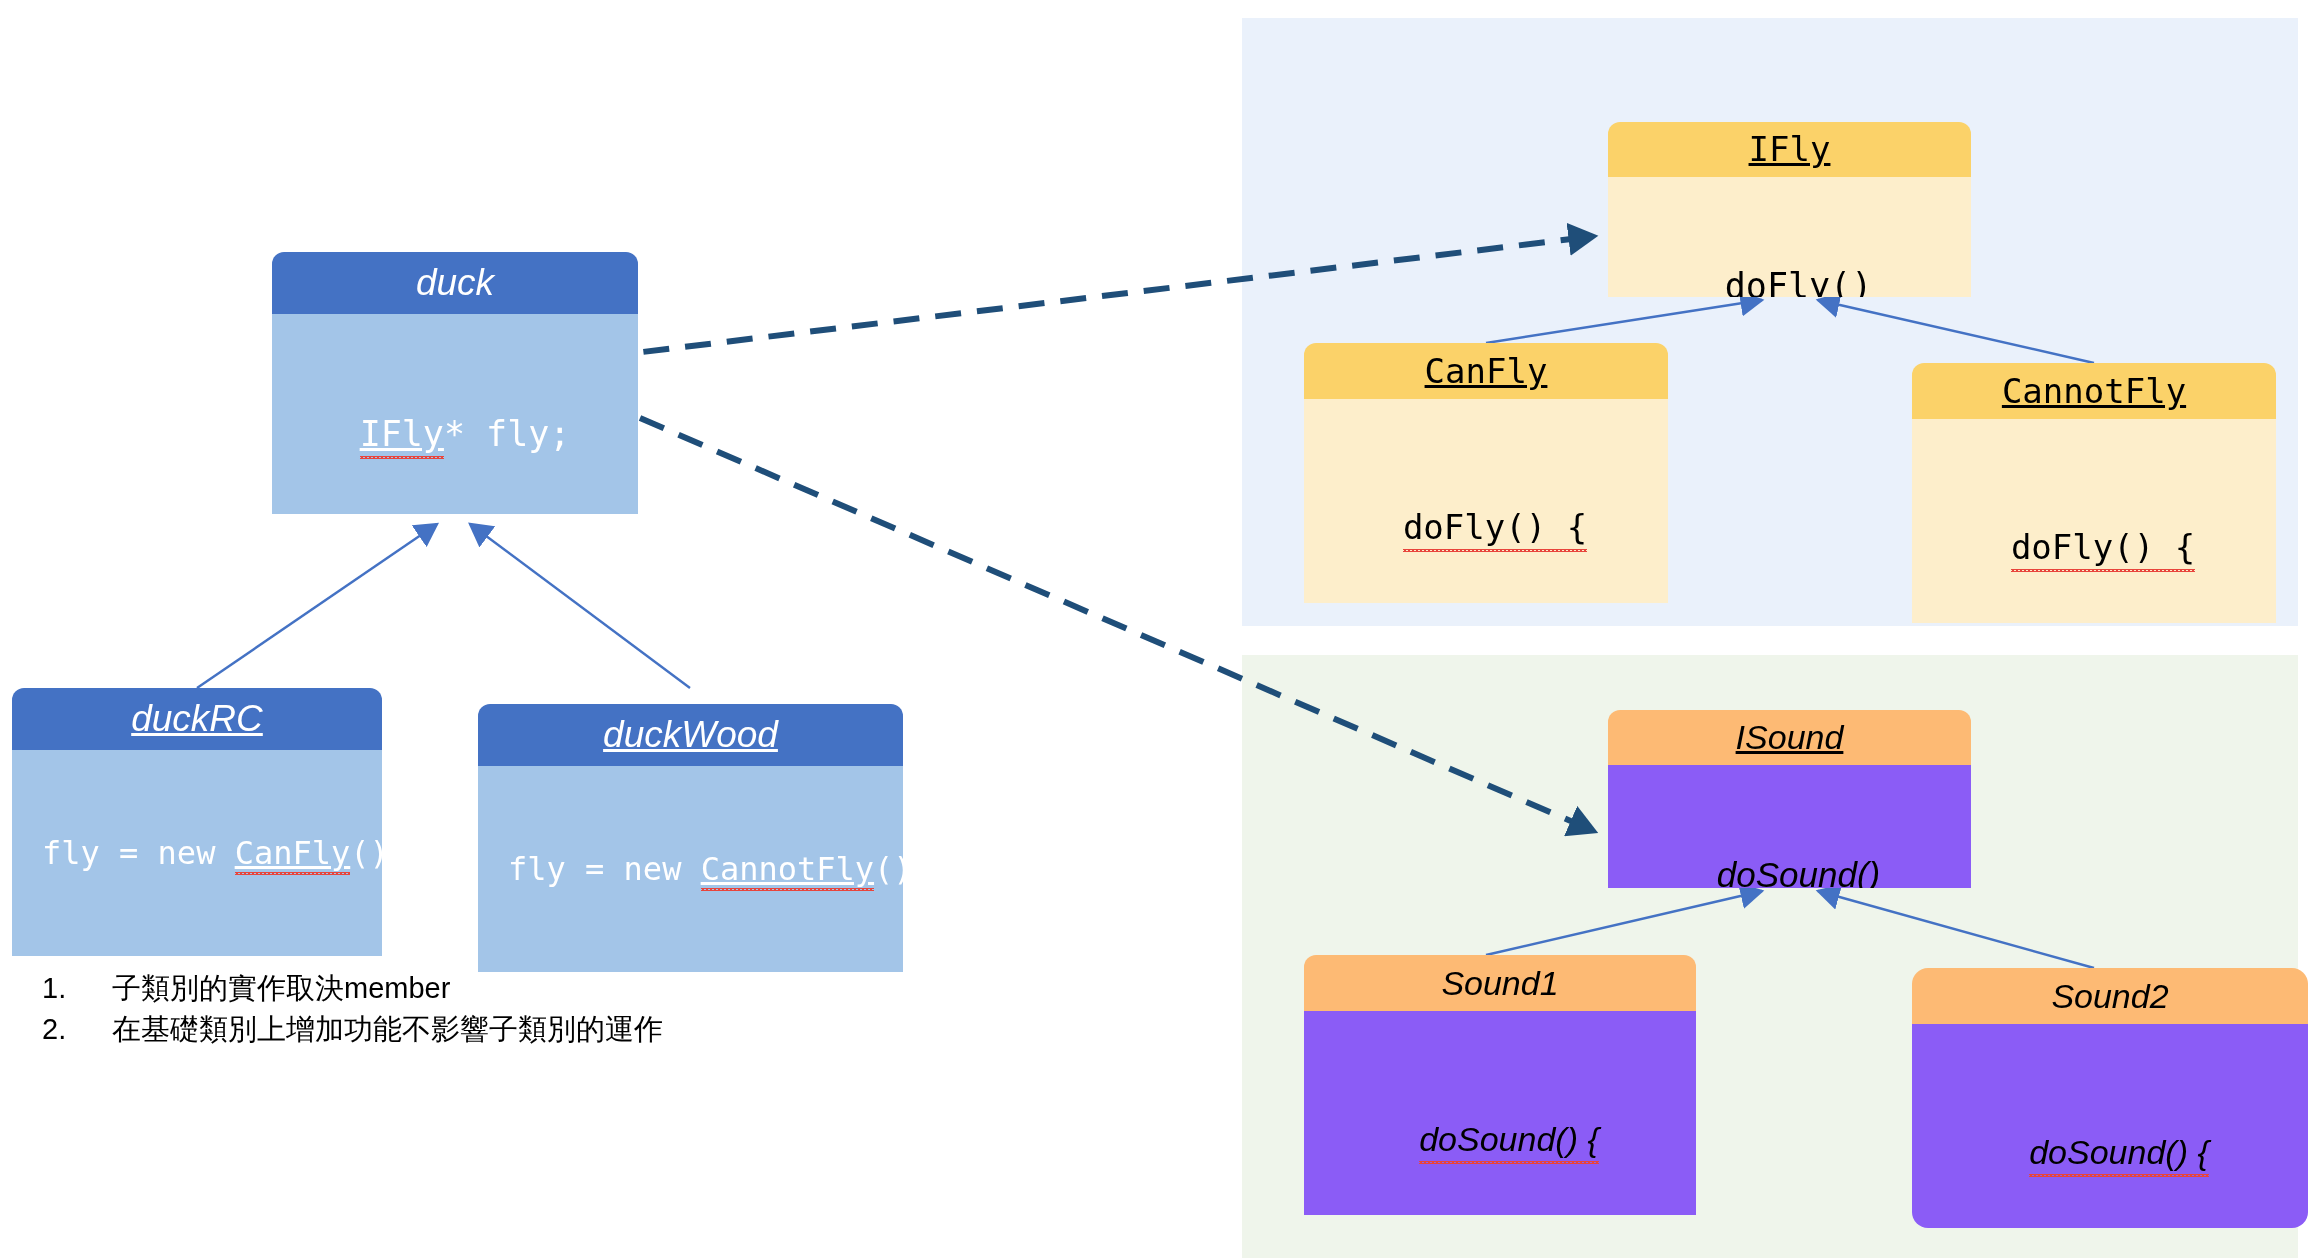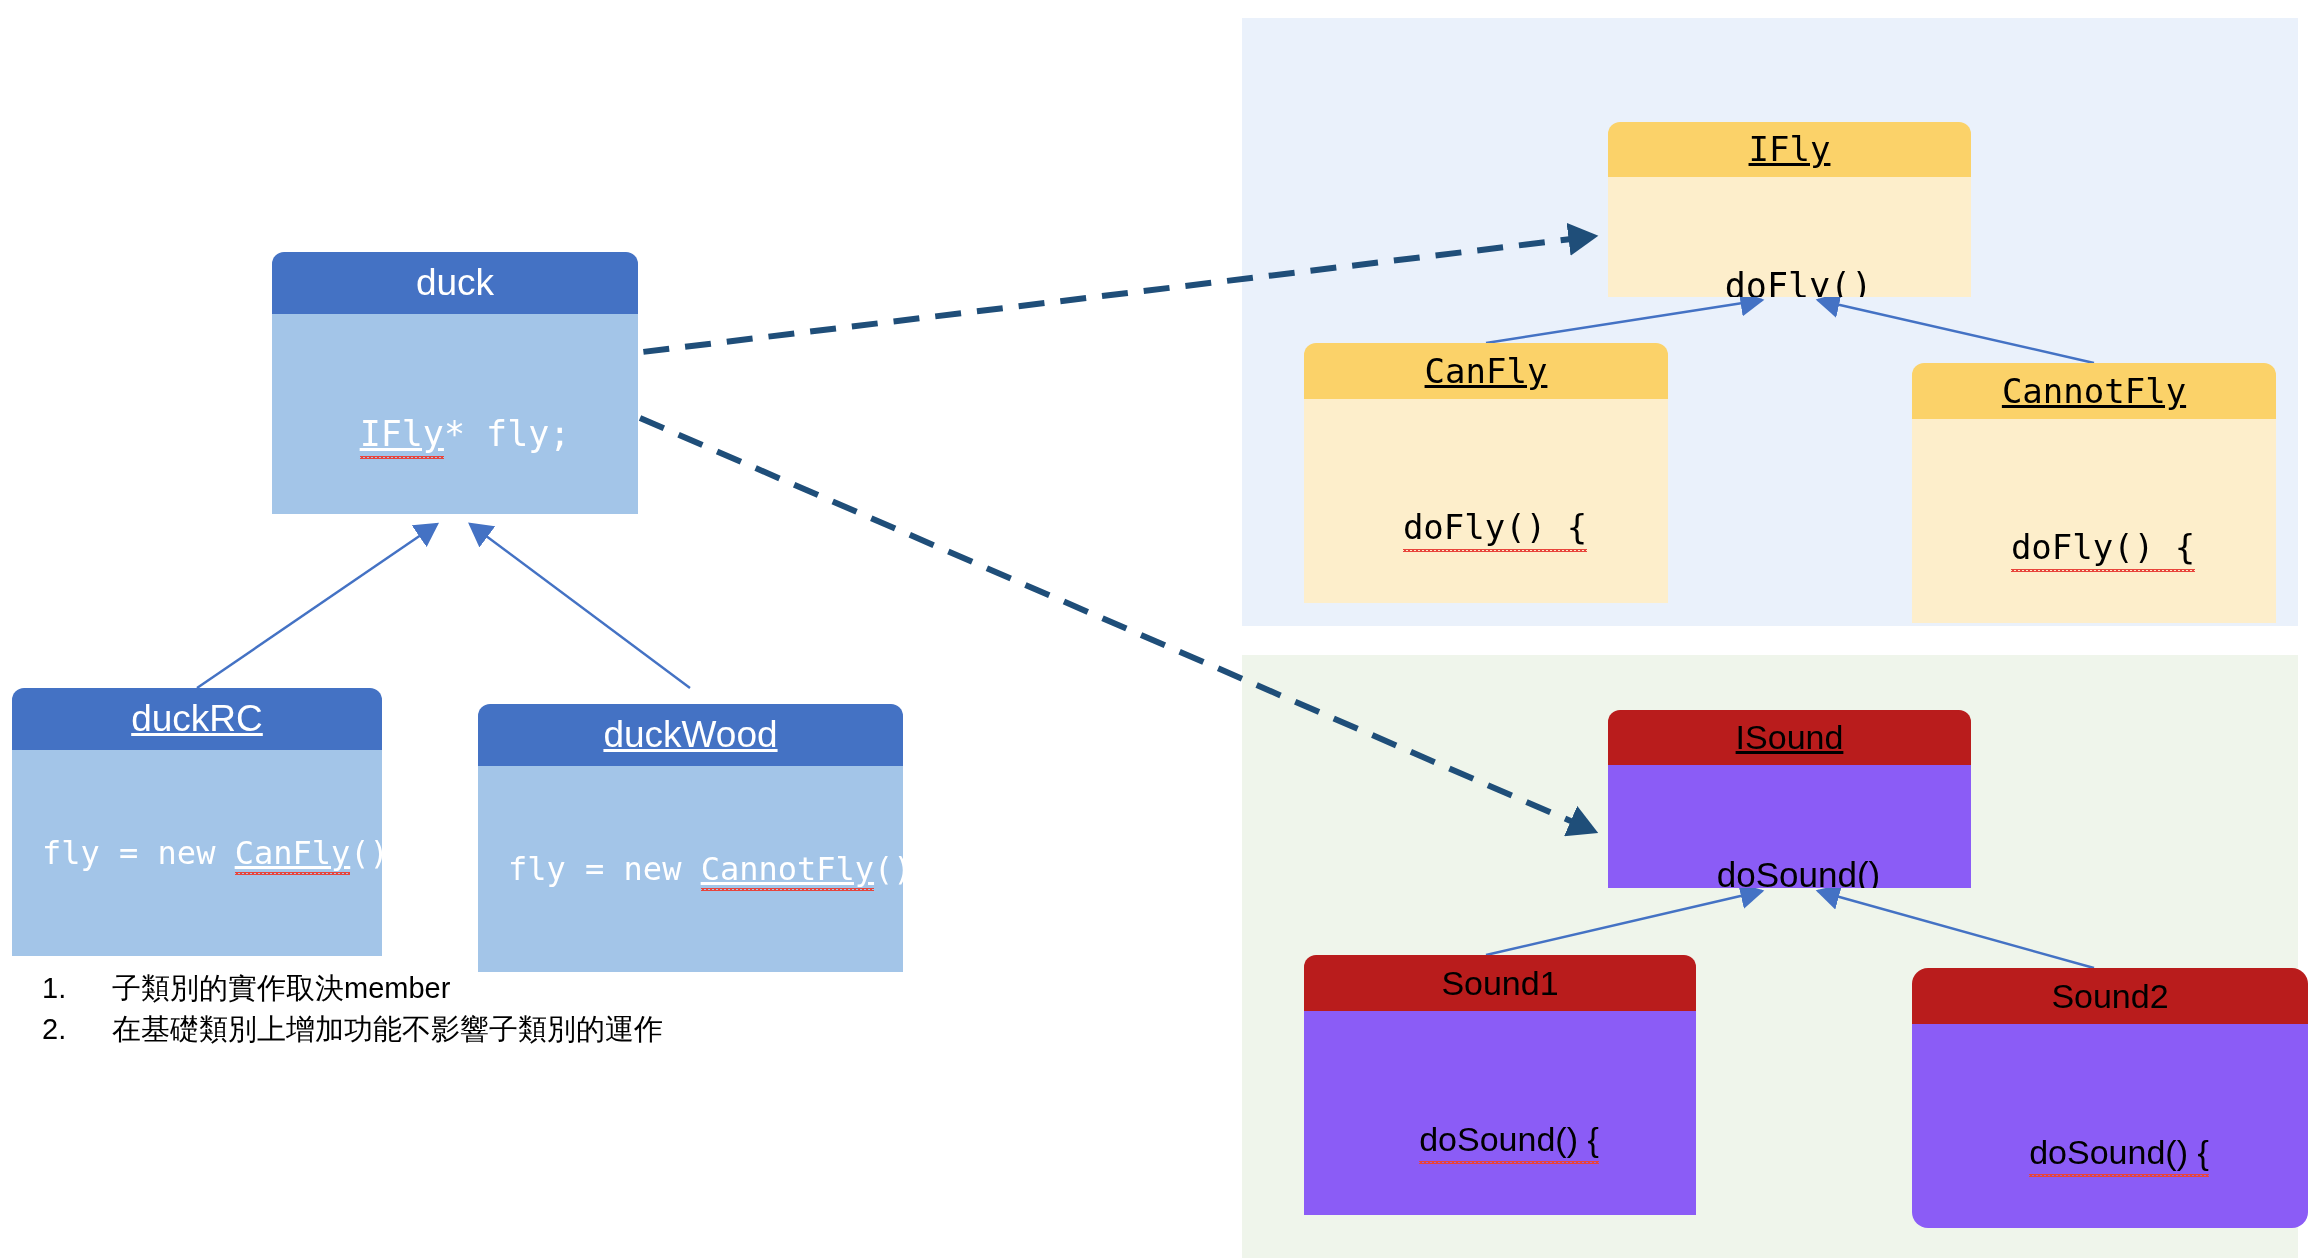--- a/index.html
+++ b/index.html
@@ -71,31 +71,31 @@
   .yellow .hd {
     background: #fbd269;
     color: #000000;
   }
   .yellow .bd {
     background: #fdeecb;
     color: #000000;
   }
   
   .green .hd {
-    background: #b91c1c;
+    background: #fdba74;
     color: #000000;
   }
   .green .bd {
     background: #8b5cf6;
     color: #000000;
   }
 
   
   .mono { font-family: "DejaVu Sans Mono", "Liberation Mono", monospace; }
-  .sans { font-family: "Liberation Sans", sans-serif; }
+  .sans { font-family: "Liberation Sans", sans-serif; font-style: italic; }
 
   
   .sq {
     position: relative;
     display: inline-block;
   }
   .sq::after {
     content: "";
     position: absolute;
     left: 0; right: 0;

